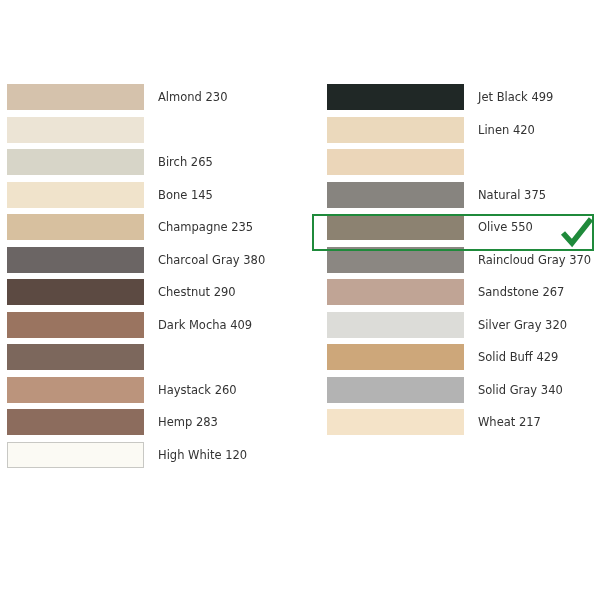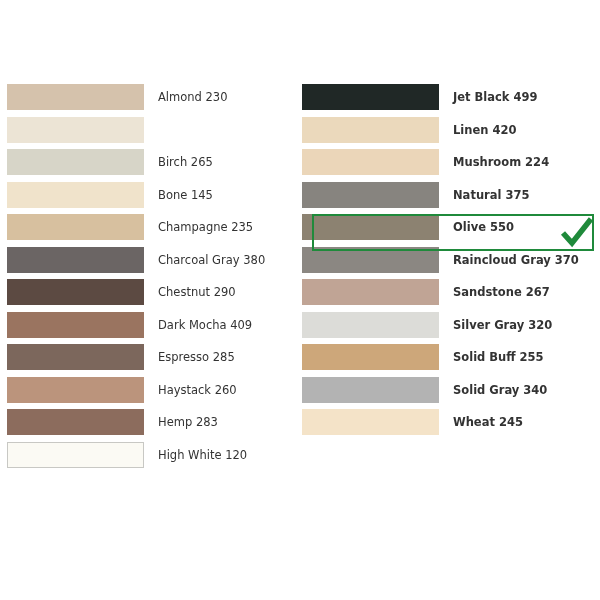--- a/index.html
+++ b/index.html
@@ -21,21 +21,21 @@
     top: 0;
     width: 600px;
     height: 536px;
   }
 
   .swatch-column {
     position: absolute;
     top: 84px;
   }
   #column-left  { left: 7px; }
-  #column-right { left: 302px; font-weight: bold; }
+  #column-right { left: 327px; }
 
   .swatch-row {
     position: relative;
     height: 26px;
     margin-bottom: 6.5px;
     display: flex;
     align-items: center;
   }
 
   .swatch-chip {
@@ -108,21 +108,20 @@
       <div class="swatch-row">
         <div class="swatch-chip" style="background: rgb(92, 74, 66);"></div>
         <span class="swatch-label">Chestnut 290</span>
       </div>
       <div class="swatch-row">
         <div class="swatch-chip" style="background: rgb(154, 116, 96);"></div>
         <span class="swatch-label">Dark Mocha 409</span>
       </div>
       <div class="swatch-row">
         <div class="swatch-chip" style="background: rgb(124, 103, 92);"></div>
-        <span class="swatch-label">Espresso 285</span>
       </div>
       <div class="swatch-row">
         <div class="swatch-chip" style="background: rgb(187, 148, 124);"></div>
         <span class="swatch-label">Haystack 260</span>
       </div>
       <div class="swatch-row">
         <div class="swatch-chip" style="background: rgb(140, 108, 93);"></div>
         <span class="swatch-label">Hemp 283</span>
       </div>
       <div class="swatch-row">
@@ -134,21 +133,20 @@
       <div class="swatch-row">
         <div class="swatch-chip" style="background: rgb(32, 40, 38);"></div>
         <span class="swatch-label">Jet Black 499</span>
       </div>
       <div class="swatch-row">
         <div class="swatch-chip" style="background: rgb(235, 217, 188);"></div>
         <span class="swatch-label">Linen 420</span>
       </div>
       <div class="swatch-row">
         <div class="swatch-chip" style="background: rgb(235, 214, 185);"></div>
-        <span class="swatch-label">Mushroom 224</span>
       </div>
       <div class="swatch-row">
         <div class="swatch-chip" style="background: rgb(135, 132, 127);"></div>
         <span class="swatch-label">Natural 375</span>
       </div>
       <div class="swatch-row">
         <div class="swatch-chip" style="background: rgb(140, 130, 113);"></div>
         <span class="swatch-label">Olive 550</span>
       </div>
       <div class="swatch-row">
@@ -158,29 +156,29 @@
       <div class="swatch-row">
         <div class="swatch-chip" style="background: rgb(192, 164, 149);"></div>
         <span class="swatch-label">Sandstone 267</span>
       </div>
       <div class="swatch-row">
         <div class="swatch-chip" style="background: rgb(220, 220, 216);"></div>
         <span class="swatch-label">Silver Gray 320</span>
       </div>
       <div class="swatch-row">
         <div class="swatch-chip" style="background: rgb(205, 167, 122);"></div>
-        <span class="swatch-label">Solid Buff 255</span>
+        <span class="swatch-label">Solid Buff 429</span>
       </div>
       <div class="swatch-row">
         <div class="swatch-chip" style="background: rgb(179, 179, 179);"></div>
         <span class="swatch-label">Solid Gray 340</span>
       </div>
       <div class="swatch-row">
         <div class="swatch-chip" style="background: rgb(244, 227, 200);"></div>
-        <span class="swatch-label">Wheat 245</span>
+        <span class="swatch-label">Wheat 217</span>
       </div>
     </div>
 
   <div id="selection-highlight" style="border-color: rgb(31, 138, 59);"></div>
 
   <svg id="selection-check" viewBox="0 0 34 33">
     <path id="check-path" d="M3 17 L12 27 L31 3" fill="none" stroke="#1f8a3b" stroke-width="5.5" stroke-linecap="butt" stroke-linejoin="miter"></path>
   </svg>
 
 </div>

